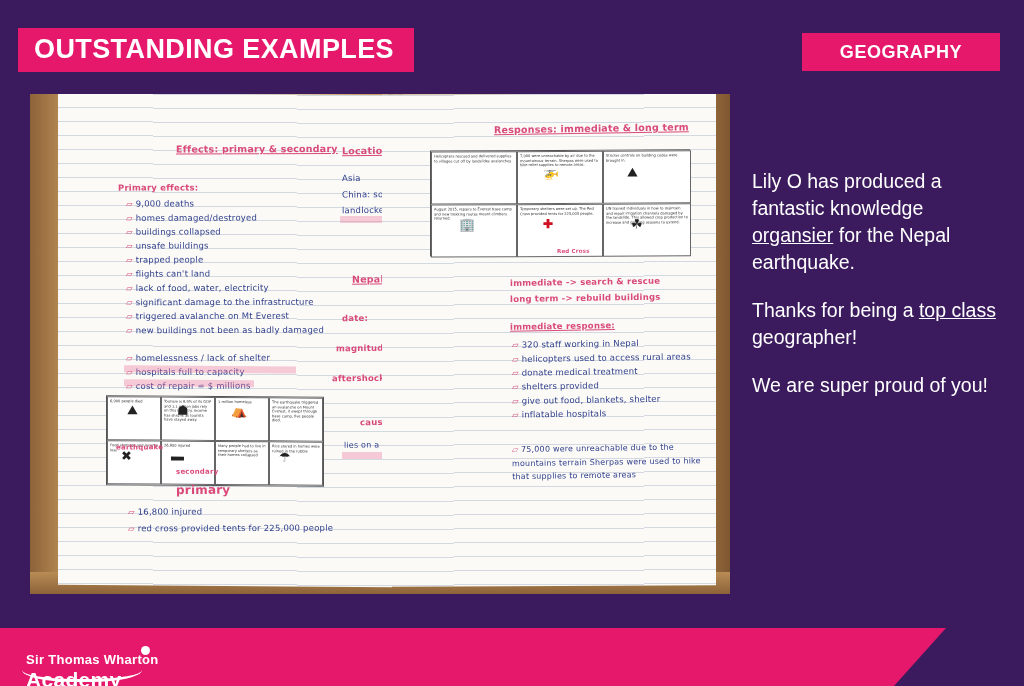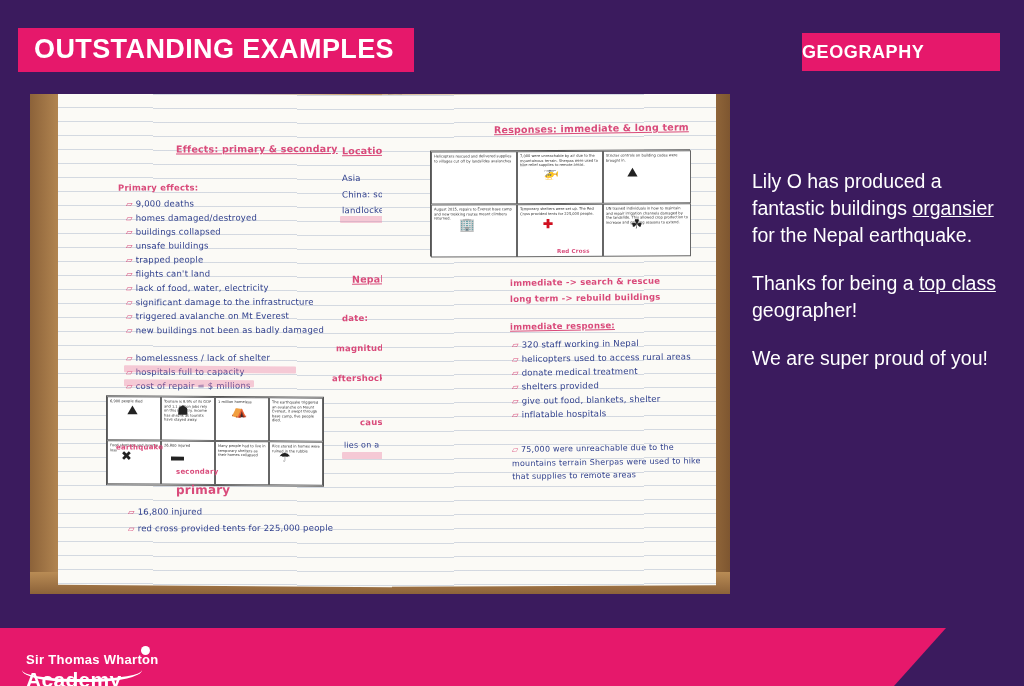--- a/index.html
+++ b/index.html
@@ -34,21 +34,21 @@
   }
   .subject-chip {
     position: absolute;
     right: 24px;
     top: 33px;
     background: #E6186B;
     width: 198px;
     height: 38px;
     display: flex;
     align-items: center;
-    justify-content: flex-start;
+    justify-content: center;
   }
   .subject-chip span {
     color: #FFFFFF;
     font-size: 18px;
     font-weight: bold;
     letter-spacing: 0.6px;
   }
 
   
   .photo {
@@ -310,21 +310,21 @@
       <div class="hw" style="left:130px; top:272px;"><span class="tick">▱</span> <span>donate medical treatment</span></div>
       <div class="hw" style="left:130px; top:286px;"><span class="tick">▱</span> <span>shelters provided</span></div>
       <div class="hw" style="left:130px; top:300px;"><span class="tick">▱</span> <span>give out food, blankets, shelter</span></div>
       <div class="hw" style="left:130px; top:314px;"><span class="tick">▱</span> <span>inflatable hospitals</span></div>
 
       <div class="hw" style="left:130px; top:348px; font-size:8px; white-space:normal; width:190px;"><span class="tick">▱</span> <span>75,000 were unreachable due to the mountains terrain Sherpas were used to hike that supplies to remote areas</span></div>
     </div>
   </div>
 
   <div class="commentary">
-    <p><span>Lily O has produced a fantastic buildings </span><u>organsier</u><span> for the Nepal earthquake.</span></p>
+    <p><span>Lily O has produced a fantastic knowledge </span><u>organsier</u><span> for the Nepal earthquake.</span></p>
     <p><span>Thanks for being a </span><u>top class</u><span> geographer!</span></p>
     <p>We are super proud of you!</p>
   </div>
 
   <div class="footer">
     <div class="footer-notch"></div>
     <div class="logo">
       <div class="l1">Sir Thomas Wharton</div>
       <div class="l2">Academy</div>
     </div>

